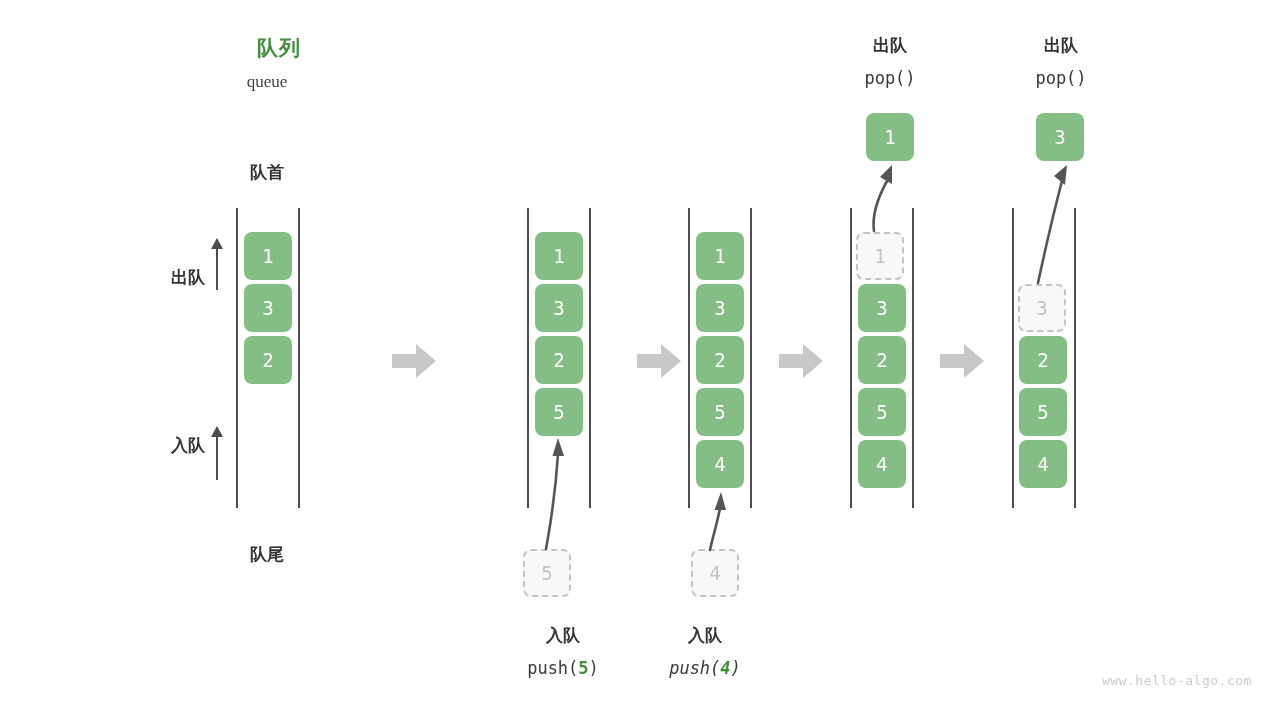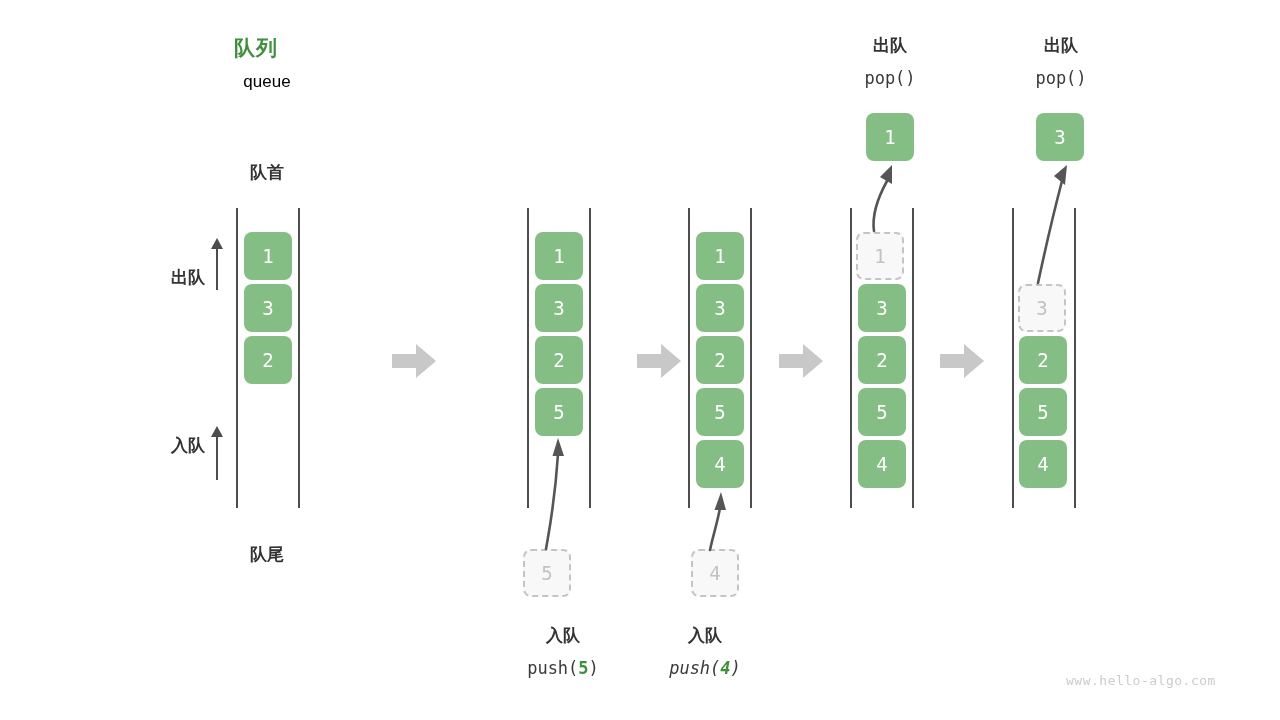--- a/index.html
+++ b/index.html
@@ -10,22 +10,22 @@
   }
   #stage{position:absolute;left:0;top:0;width:1280px;height:720px;}
 
   .lbl{position:absolute;white-space:nowrap;}
 
   .title-cn{
     font-weight:bold;font-size:21px;color:#3f8f3f;
     letter-spacing:1px;text-align:center;
   }
   .title-en{
-    font-family:Liberation Sans, sans-serif;
-    font-size:17px;color:#000000;text-align:center;
+    font-family:Liberation Serif, serif;
+    font-size:17px;color:#404040;text-align:center;
   }
   .hdr-cn{
     font-weight:bold;font-size:17px;color:#333333;text-align:center;
   }
   .hdr-mono{
     font-family:"DejaVu Sans Mono","Liberation Mono",monospace;
     font-size:17px;color:#3a3a3a;text-align:center;
   }
   .hdr-mono .num{color:#3f8f3f;font-weight:bold;}
   .side-cn{
@@ -61,29 +61,29 @@
   
   .steparrow{position:absolute;width:44px;height:34px;}
   .steparrow svg{display:block;}
 
   
   .motion{position:absolute;}
   .motion svg{display:block;overflow:visible;}
 
   .watermark{
     position:absolute;font-family:"DejaVu Sans Mono","Liberation Mono",monospace;
-    font-size:13px;color:#cccccc;letter-spacing:0.5px;
+    font-size:13px;color:#cccccc;letter-spacing:0.5px;margin-left:36px;
   }
 </style>
 </head>
 <body>
 
 <div id="stage">
 
-  <div class="lbl title-cn" style="left:196px;top:34px;width:120px;">队列</div>
+  <div class="lbl title-cn" style="left:219px;top:34px;width:120px;">队列</div>
   <div class="lbl title-en" style="left:207px;top:72px;width:120px;">queue</div>
 
   <div class="lbl hdr-cn" style="left:207px;top:161px;width:120px;">队首</div>
   <div class="lbl hdr-cn" style="left:207px;top:543px;width:120px;">队尾</div>
 
   <div class="lbl side-cn" style="left:120px;top:266px;width:85px;">出队</div>
   <div class="uparrow" style="left:209px;top:238px;height:52px;">
     <div class="head"></div>
       <div class="shaft"></div>
   </div>

